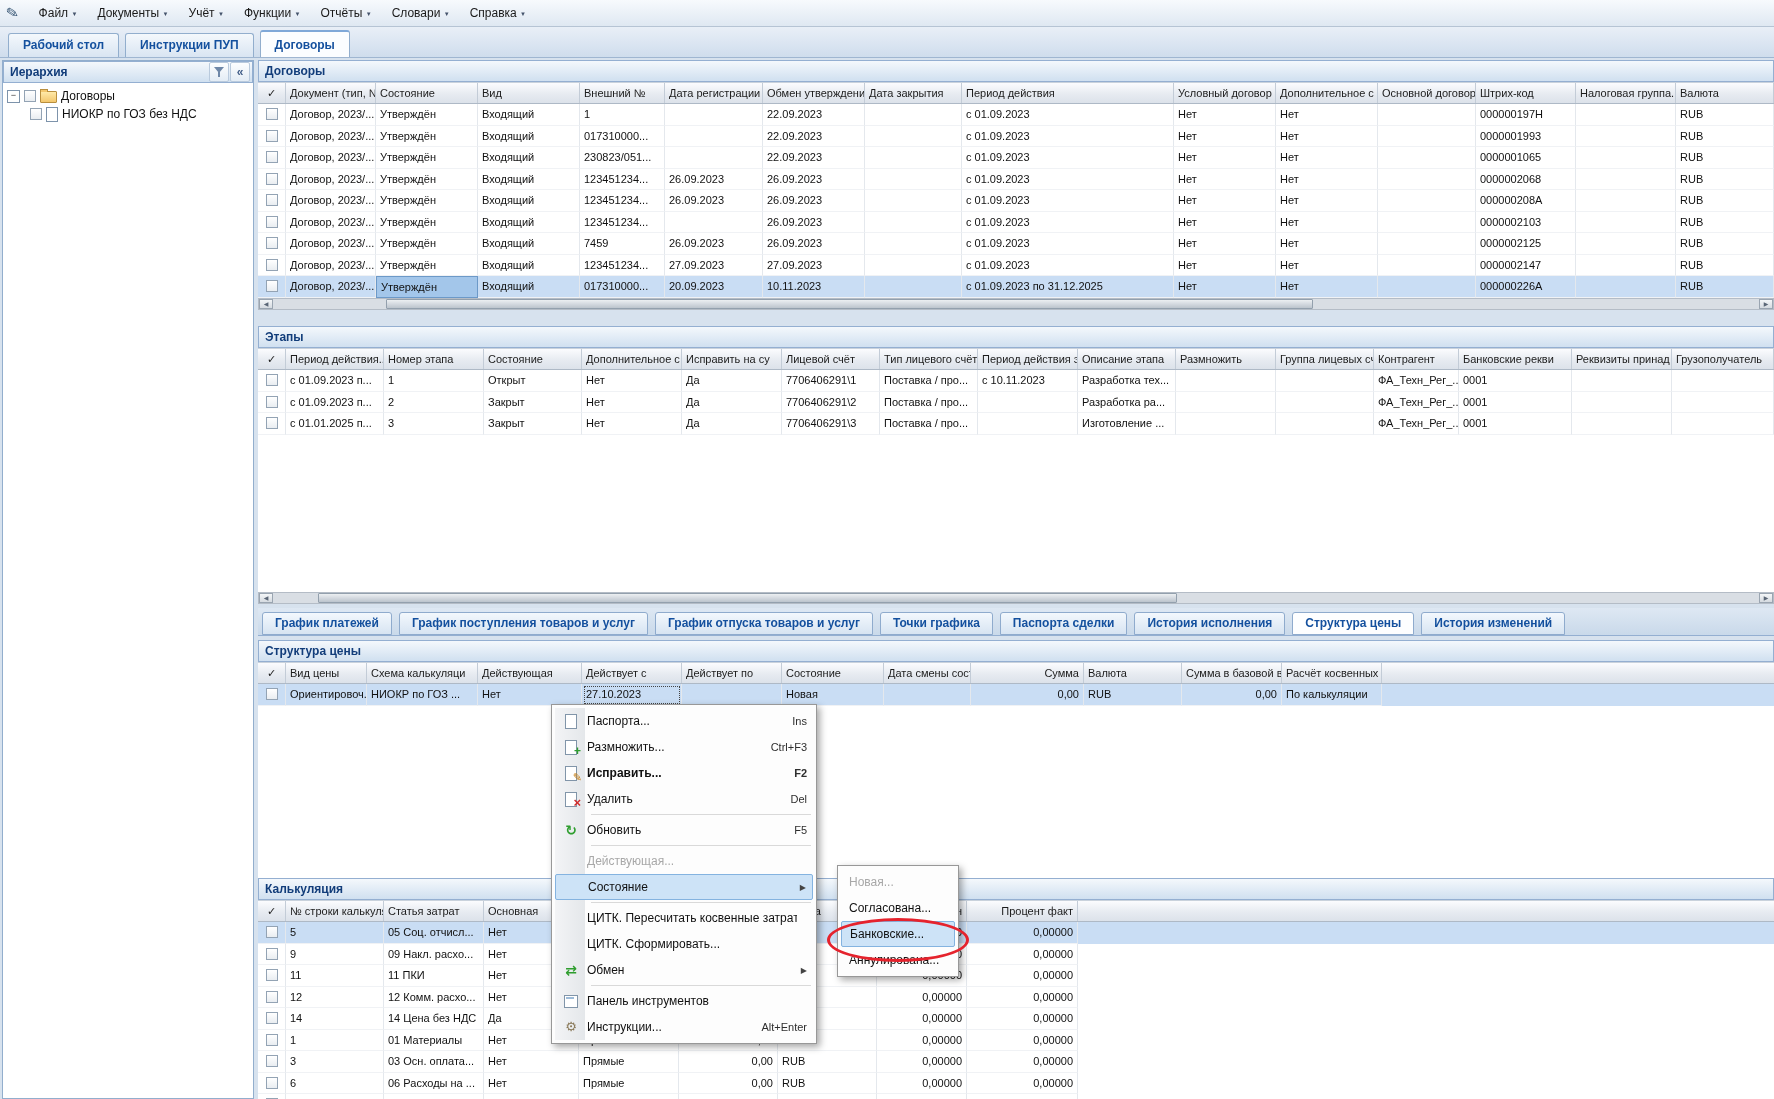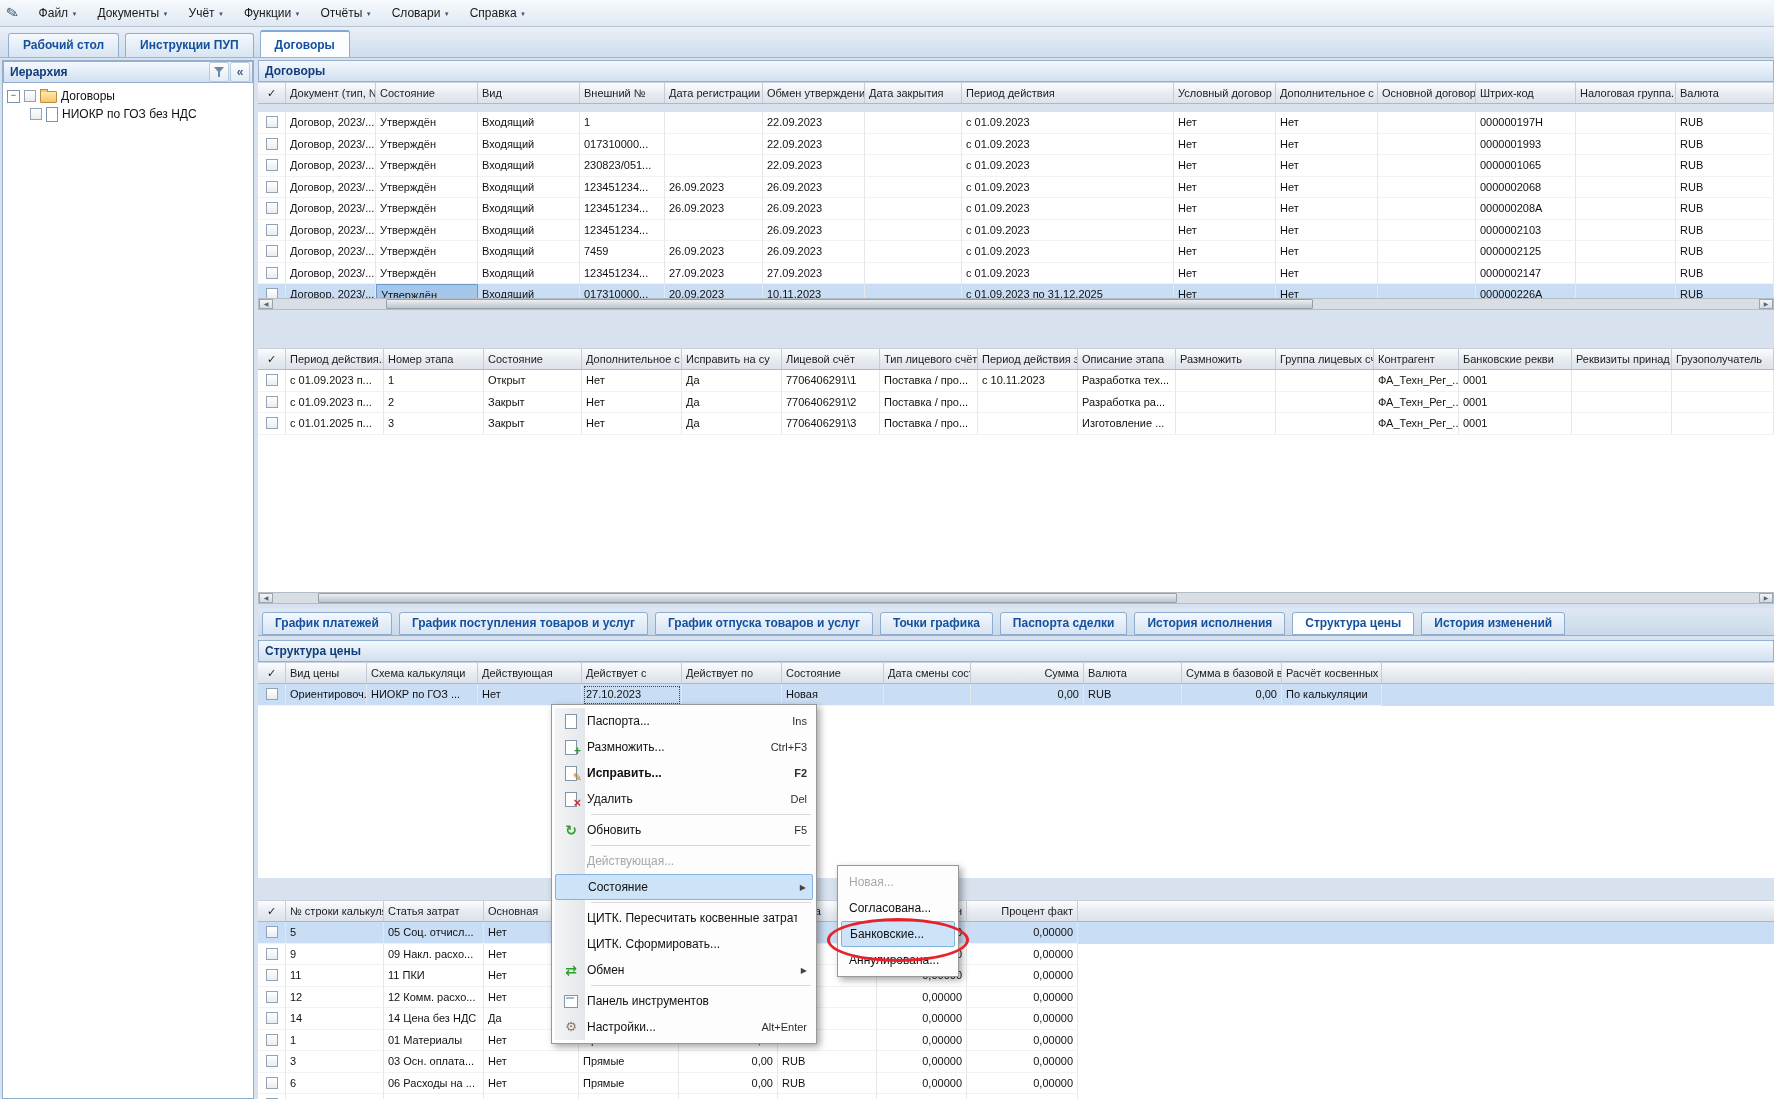--- a/index.html
+++ b/index.html
@@ -193,21 +193,21 @@
         <div class="th" style="width:102px">Обмен утверждения</div>
         <div class="th" style="width:97px">Дата закрытия</div>
         <div class="th" style="width:212px">Период действия</div>
         <div class="th" style="width:102px">Условный договор</div>
         <div class="th" style="width:102px">Дополнительное с</div>
         <div class="th" style="width:98px">Основной договор</div>
         <div class="th" style="width:100px">Штрих-код</div>
         <div class="th" style="width:100px">Налоговая группа.</div>
         <div class="th" style="width:98px">Валюта</div>
       </div>
-    <div class="tband" style="top:52px;height:194px">
+    <div class="tband" style="top:44px;height:194px">
         <div class="trw">
           <div class="td chk" style="width:28px">
             <span class="cb"></span>
           </div>
           <div class="td" style="width:90px">Договор, 2023/...</div>
           <div class="td" style="width:102px">Утверждён</div>
           <div class="td" style="width:102px">Входящий</div>
           <div class="td" style="width:85px">1</div>
           <div class="td" style="width:98px"></div>
           <div class="td" style="width:102px">22.09.2023</div>
@@ -372,20 +372,23 @@
           <div class="td" style="width:100px"></div>
           <div class="td" style="width:98px">RUB</div>
         </div>
       </div>
     <div class="hscroll" style="top:238px">
       <span class="sb-btn" style="left:0">◀</span>
       <span class="sb-thumb" style="left:127px;width:927px"></span>
       <span class="sb-btn" style="right:0">▶</span>
     </div>
 
+    <div class="shead" style="top:266px">
+      <span>Этапы</span>
+    </div>
     <div class="theadband" style="top:288px">
         <div class="th c" style="width:28px">✓</div>
         <div class="th" style="width:98px">Период действия..</div>
         <div class="th" style="width:100px">Номер этапа</div>
         <div class="th" style="width:98px">Состояние</div>
         <div class="th" style="width:100px">Дополнительное с</div>
         <div class="th" style="width:100px">Исправить на су</div>
         <div class="th" style="width:98px">Лицевой счёт</div>
         <div class="th" style="width:98px">Тип лицевого счёт</div>
         <div class="th" style="width:100px">Период действия э</div>
@@ -505,20 +508,23 @@
           <div class="td" style="width:100px"></div>
           <div class="td" style="width:102px">Новая</div>
           <div class="td" style="width:87px"></div>
           <div class="td r" style="width:113px">0,00</div>
           <div class="td" style="width:98px">RUB</div>
           <div class="td r" style="width:100px">0,00</div>
           <div class="td" style="width:100px">По калькуляции</div>
         </div>
       </div>
 
+    <div class="shead" style="top:818px">
+      <span>Калькуляция</span>
+    </div>
     <div class="theadband" style="top:840px">
         <div class="th c" style="width:28px">✓</div>
         <div class="th" style="width:98px">№ строки калькуляци</div>
         <div class="th" style="width:100px">Статья затрат</div>
         <div class="th" style="width:95px">Основная</div>
         <div class="th" style="width:100px">Вид затрат</div>
         <div class="th r" style="width:99px">Сумма</div>
         <div class="th" style="width:99px">Валюта</div>
         <div class="th r" style="width:90px">Процент план</div>
         <div class="th r" style="width:111px">Процент факт</div>
@@ -718,21 +724,21 @@
         <span class="mic">
           <span class="ic ic-panel"></span>
         </span>
         <span class="ml">Панель инструментов</span>
         <span class="msc"></span>
       </div>
       <div class="mi">
         <span class="mic">
           <span class="ic ic-set">⚙</span>
         </span>
-        <span class="ml">Настройки...</span>
+        <span class="ml">Инструкции...</span>
         <span class="msc">Alt+Enter</span>
       </div>
     </div>
   <div class="smenu">
       <div class="mi dis">
         <span class="mic"></span>
         <span class="ml">Новая...</span>
         <span class="msc"></span>
       </div>
       <div class="mi">

